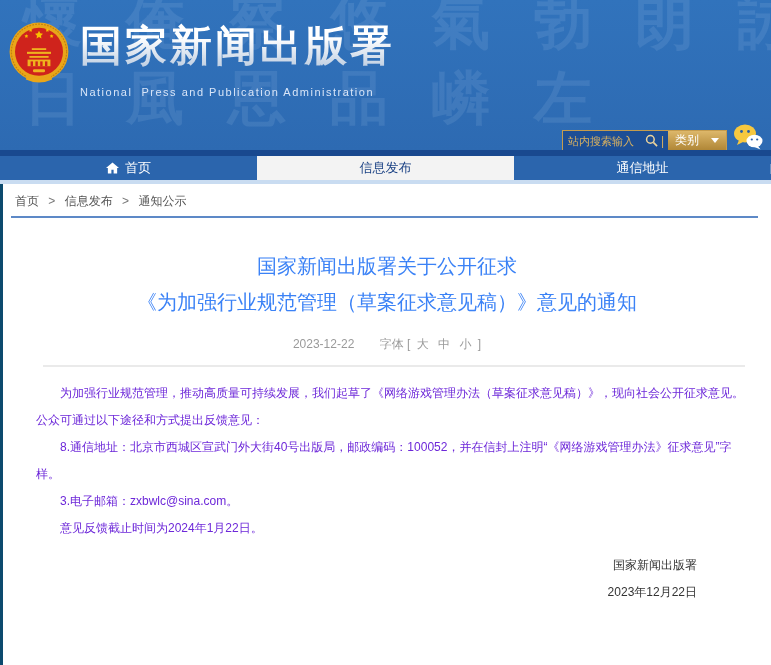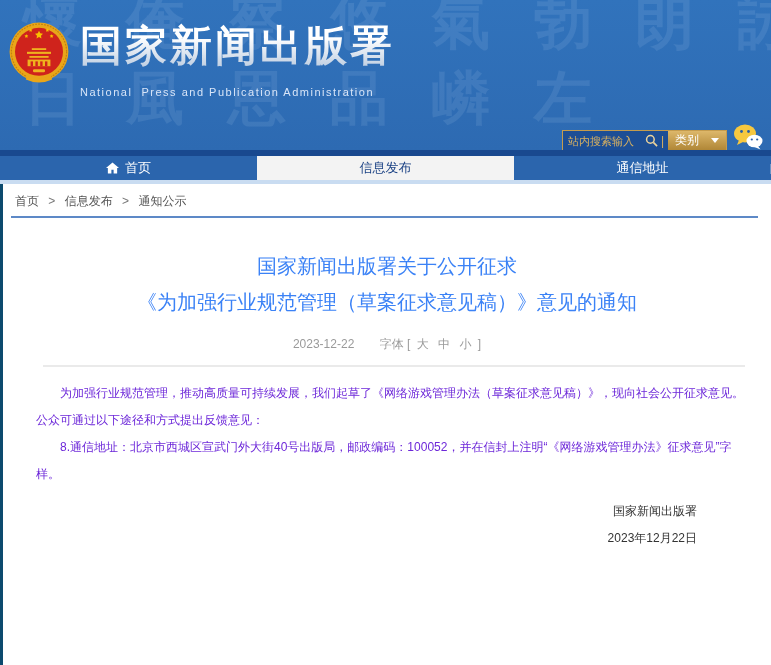--- a/index.html
+++ b/index.html
@@ -159,20 +159,22 @@
       <span class="fs">中</span>
       <span class="fs">小</span>
       <span>]</span>
     </div>
 
     <div class="divider"></div>
 
     <div class="body">
       <p>为加强行业规范管理，推动高质量可持续发展，我们起草了《网络游戏管理办法（草案征求意见稿）》，现向社会公开征求意见。公众可通过以下途径和方式提出反馈意见：</p>
       <p>8.通信地址：北京市西城区宣武门外大街40号出版局，邮政编码：100052，并在信封上注明“《网络游戏管理办法》征求意见”字样。</p>
+      <p>3.电子邮箱：zxbwlc@sina.com。</p>
+      <p>意见反馈截止时间为2024年1月22日。</p>
     </div>
 
     <div class="sig">
       <div>国家新闻出版署</div>
       <div>2023年12月22日</div>
     </div>
 
   </main>
 
 </div>

